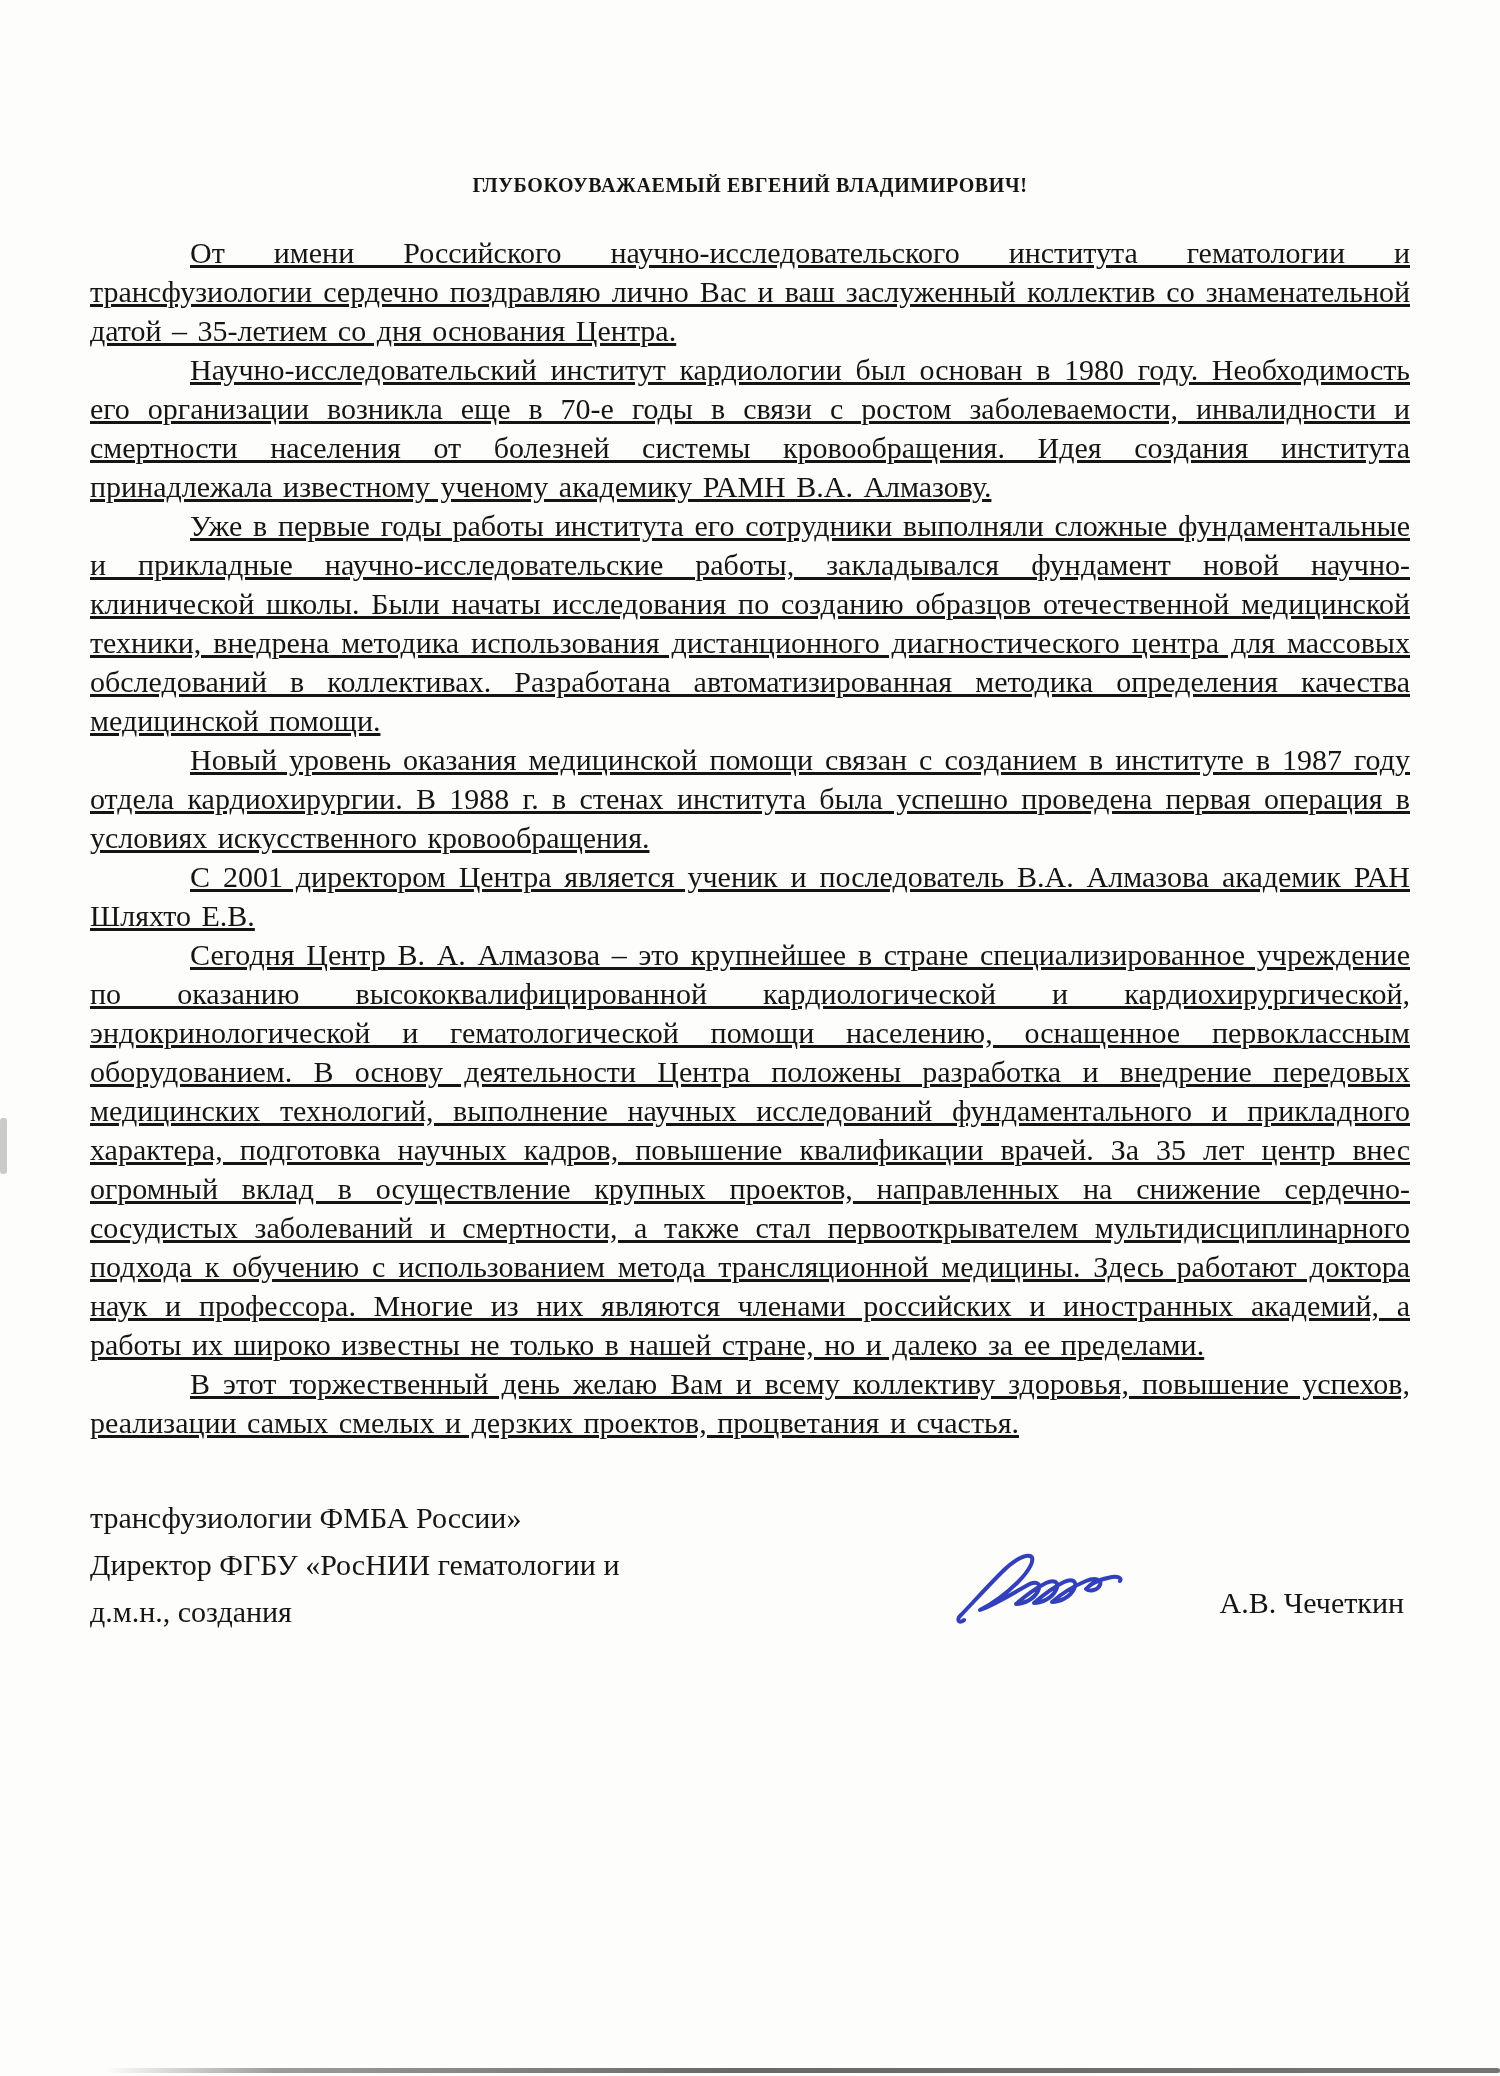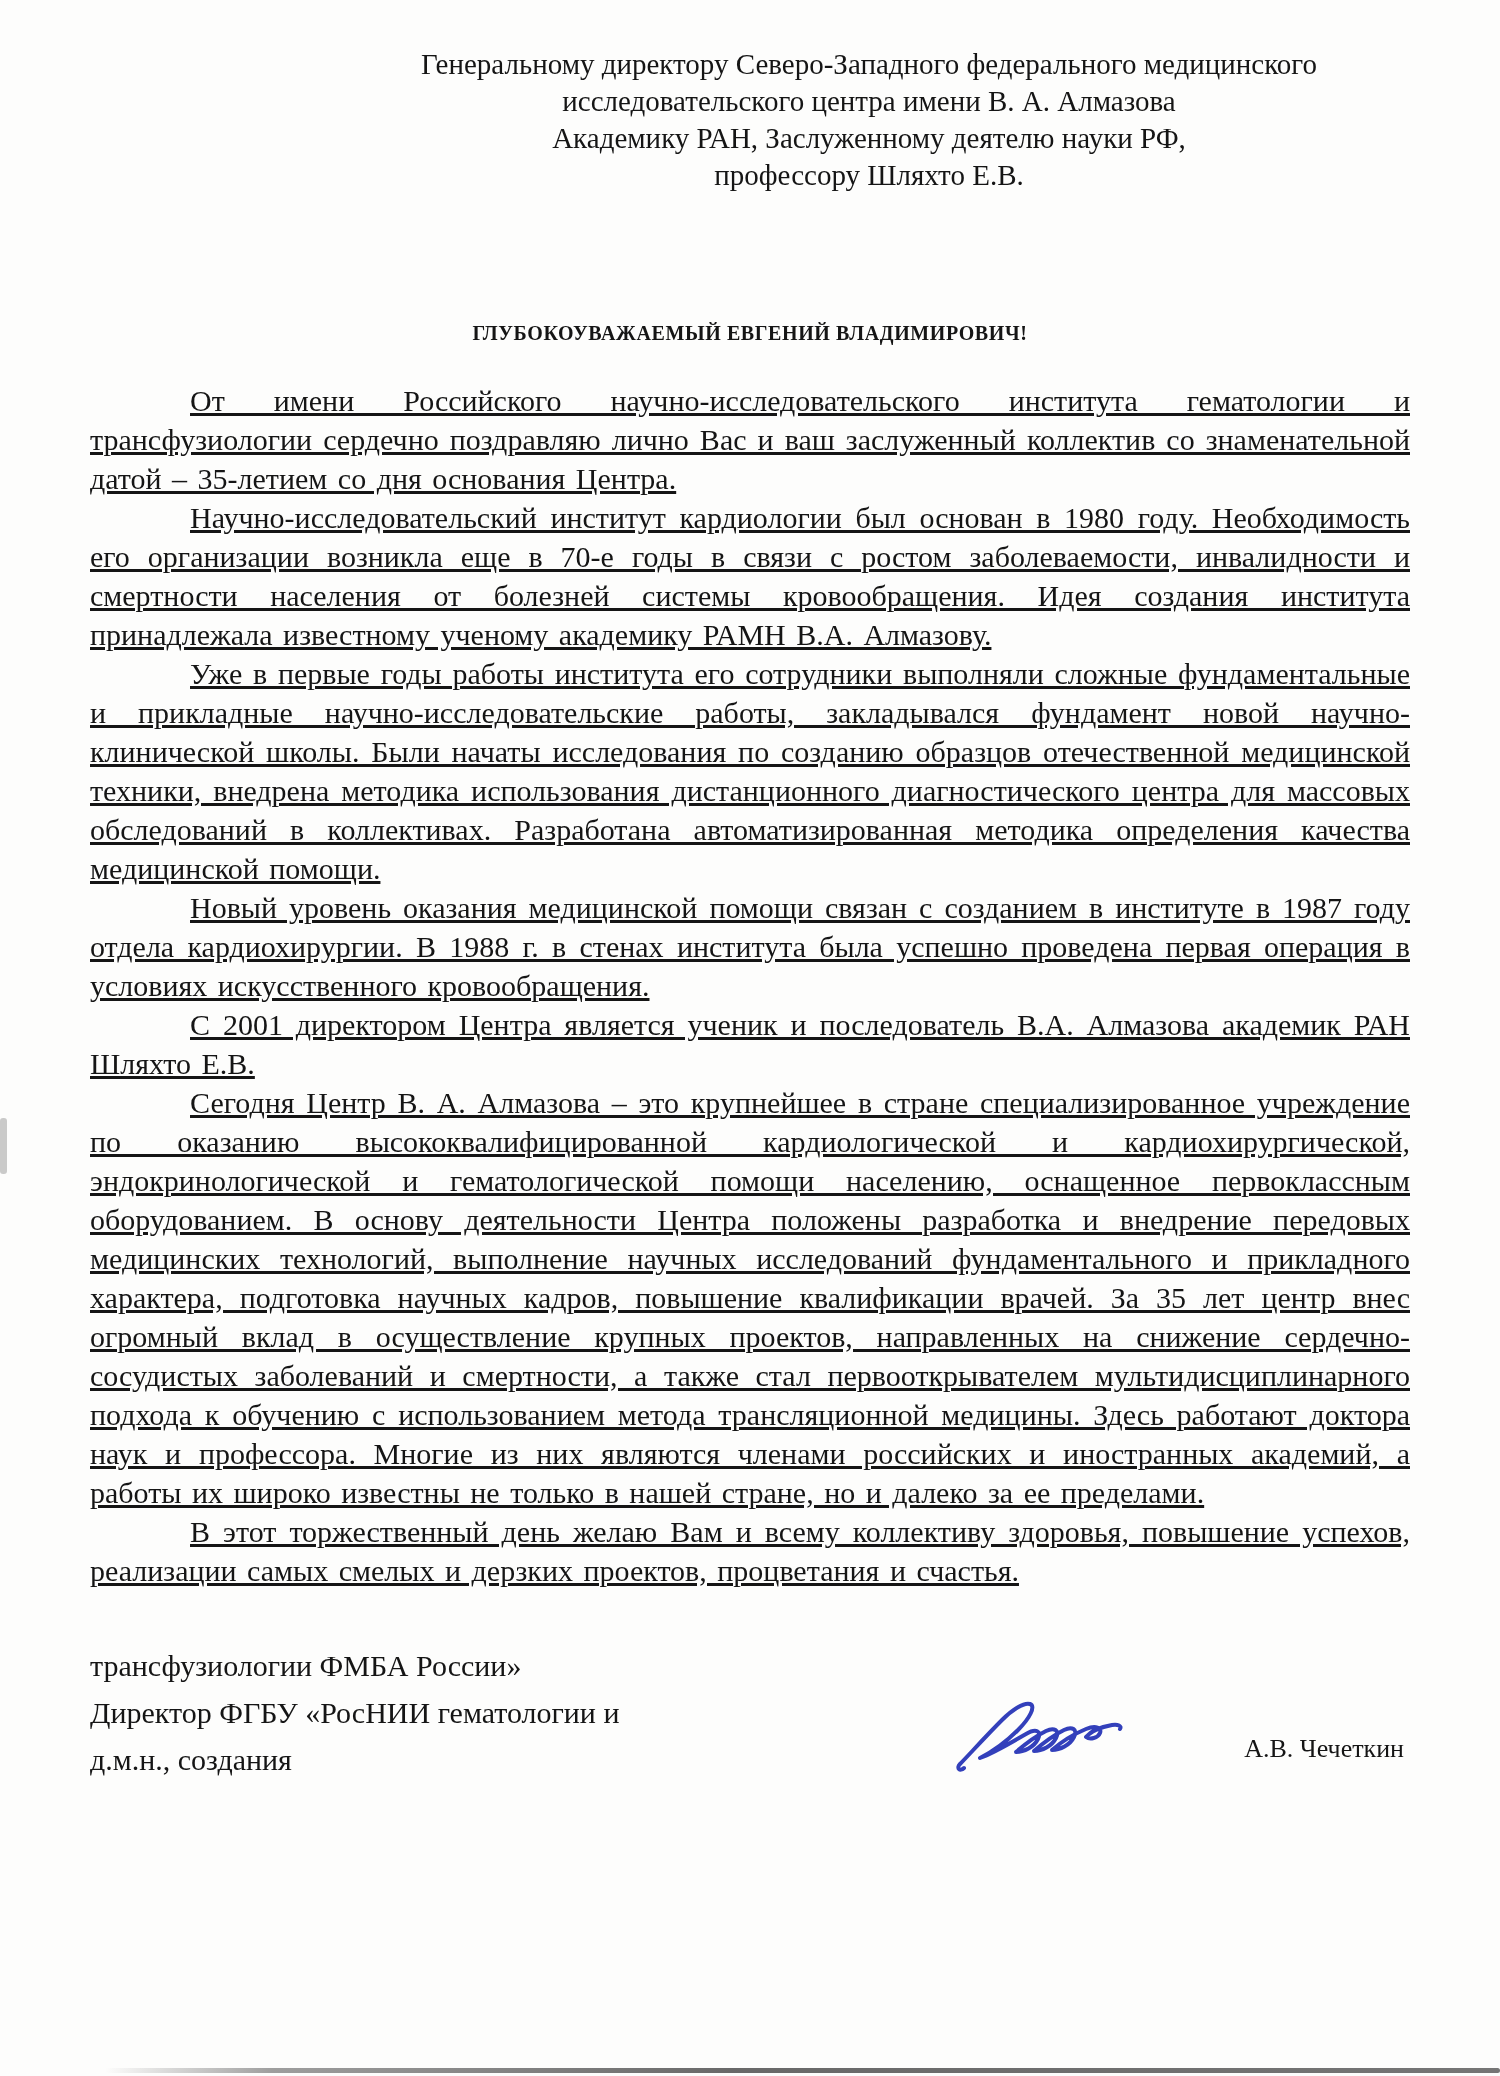--- a/index.html
+++ b/index.html
@@ -66,21 +66,21 @@
     position: absolute;
     left: 860px;
     top: 52px;
     width: 210px;
     height: 90px;
   }
   .sig-name {
     position: absolute;
     right: 6px;
     top: 92px;
-    font-size: 26px;
+    font-size: 30px;
   }
   
   .scan-bottom-line {
     position: absolute;
     left: 105px;
     right: 0;
     bottom: 3px;
     height: 5px;
     border-radius: 3px;
     background: linear-gradient(to right,
@@ -97,26 +97,20 @@
     height: 56px;
     background: rgba(140,140,140,0.45);
     border-radius: 3px;
   }
 </style>
 </head>
 <body>
 
 <div class="page">
 
-  <div class="recipient">
-    <div>Генеральному директору Северо-Западного федерального медицинского</div>
-    <div>исследовательского центра имени В. А. Алмазова</div>
-    <div>Академику РАН, Заслуженному деятелю науки РФ,</div>
-    <div>профессору Шляхто Е.В.</div>
-  </div>
 
   <div class="salutation">ГЛУБОКОУВАЖАЕМЫЙ ЕВГЕНИЙ ВЛАДИМИРОВИЧ!</div>
 
   <div class="body-text">
     <p>От имени Российского научно-исследовательского института гематологии и трансфузиологии сердечно поздравляю лично Вас и ваш заслуженный коллектив со знаменательной датой – 35-летием со дня основания Центра.</p>
     <p>Научно-исследовательский институт кардиологии был основан в 1980 году. Необходимость его организации возникла еще в 70-е годы в связи с ростом заболеваемости, инвалидности и смертности населения от болезней системы кровообращения. Идея создания института принадлежала известному ученому академику РАМН В.А. Алмазову.</p>
     <p>Уже в первые годы работы института его сотрудники выполняли сложные фундаментальные и прикладные научно-исследовательские работы, закладывался фундамент новой научно-клинической школы. Были начаты исследования по созданию образцов отечественной медицинской техники, внедрена методика использования дистанционного диагностического центра для массовых обследований в коллективах. Разработана автоматизированная методика определения качества медицинской помощи.</p>
     <p>Новый уровень оказания медицинской помощи связан с созданием в институте в 1987 году отдела кардиохирургии. В 1988 г. в стенах института была успешно проведена первая операция в условиях искусственного кровообращения.</p>
     <p>С 2001 директором Центра является ученик и последователь В.А. Алмазова академик РАН Шляхто Е.В.</p>
     <p>Сегодня Центр В. А. Алмазова – это крупнейшее в стране специализированное учреждение по оказанию высококвалифицированной кардиологической и кардиохирургической, эндокринологической и гематологической помощи населению, оснащенное первоклассным оборудованием.  В основу деятельности Центра положены разработка и внедрение передовых медицинских технологий, выполнение научных исследований фундаментального и прикладного характера, подготовка научных кадров, повышение квалификации врачей.  За 35 лет центр внес огромный вклад в осуществление крупных проектов, направленных на снижение сердечно-сосудистых заболеваний и смертности, а также стал первооткрывателем мультидисциплинарного подхода к обучению с использованием метода трансляционной медицины. Здесь работают доктора наук и профессора. Многие из них являются членами российских и иностранных академий, а работы их широко известны не только в нашей стране, но и далеко за ее пределами.</p>

